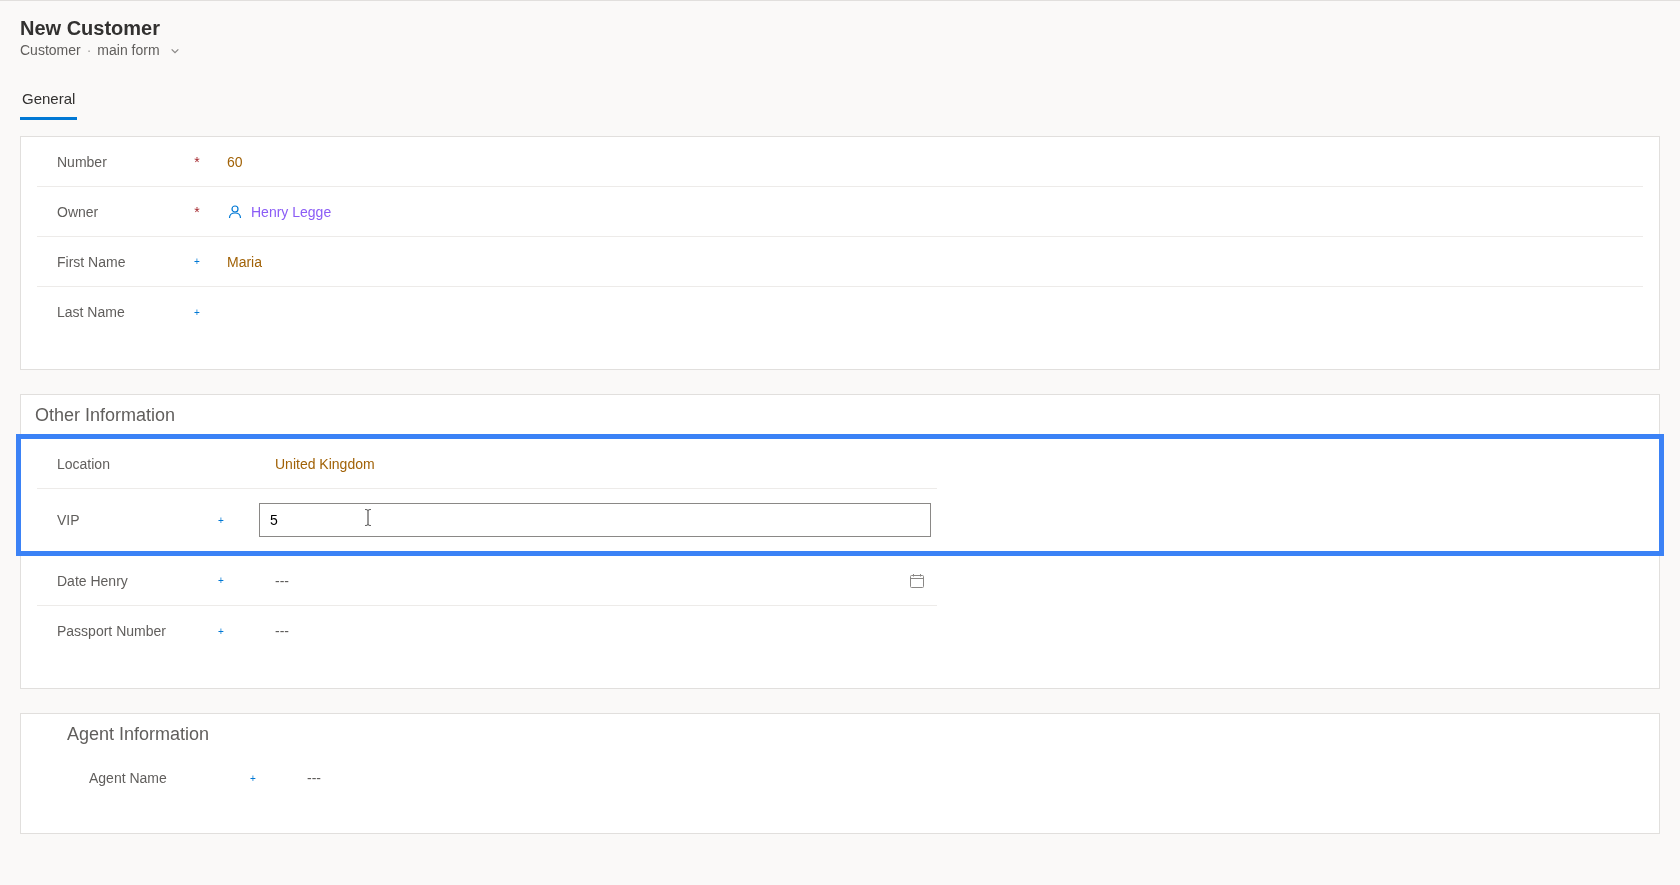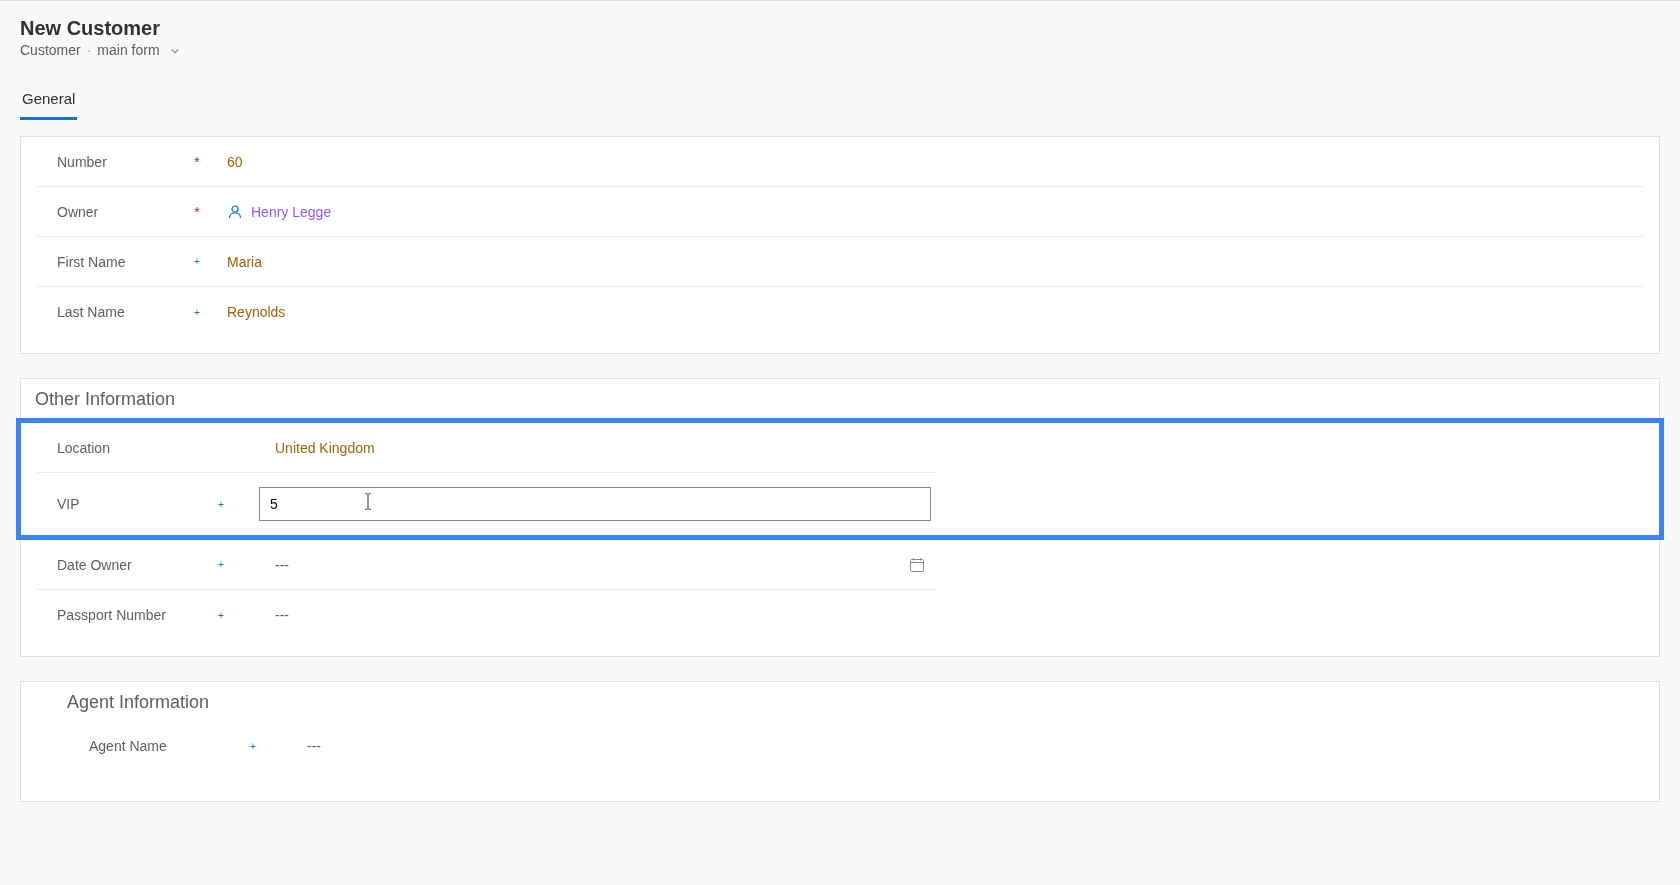--- a/index.html
+++ b/index.html
@@ -167,21 +167,21 @@
       color: #605e5c;
     }
     .narrow-section .form-row {
       max-width: 900px;
       gap: 24px;
     }
     .narrow-section .section-title {
       padding-left: 14px;
     }
     .section-padding-bottom {
-      padding-bottom: 16px;
+      padding-bottom: 32px;
     }
     .agent-section {
       padding-bottom: 30px;
       padding-left: 32px;
     }
     .text-cursor {
       position: absolute;
       left: 325px;
       top: 50%;
       transform: translateY(-50%);
@@ -231,21 +231,20 @@
       </div>
     </div>
     <div class="form-row">
       <div class="form-label">First Name</div>
       <div class="form-marker blue">+</div>
       <div class="form-value">Maria</div>
     </div>
     <div class="form-row no-border">
       <div class="form-label">Last Name</div>
       <div class="form-marker blue">+</div>
-      <div class="form-value">Reynolds</div>
     </div>
   </div>
 
   <div class="form-section narrow-section section-padding-bottom">
     <div class="section-title">Other Information</div>
 
     <div class="highlight-box">
       <div class="form-row">
         <div class="form-label">Location</div>
         <div class="form-marker"></div>
@@ -259,21 +258,21 @@
         </div>
         <span class="text-cursor">
           <svg width="12" height="20" viewBox="0 0 12 20" fill="none" stroke="#323130" stroke-width="1">
             <path d="M6 3 L6 17 M3 2 C3 2 6 2 6 3 C6 2 9 2 9 2 M3 18 C3 18 6 18 6 17 C6 18 9 18 9 18"></path>
           </svg>
         </span>
       </div>
     </div>
 
     <div class="form-row date-row">
-      <div class="form-label">Date Owner</div>
+      <div class="form-label">Date Henry</div>
       <div class="form-marker blue">+</div>
       <div class="form-value placeholder">---</div>
       <svg class="calendar-icon" viewBox="0 0 16 16" fill="none" stroke="#8a8886" stroke-width="1">
         <rect x="1.5" y="2.5" width="13" height="12" rx="1"></rect>
         <line x1="1.5" y1="5.5" x2="14.5" y2="5.5"></line>
         <line x1="4.5" y1="1" x2="4.5" y2="3.5"></line>
         <line x1="11.5" y1="1" x2="11.5" y2="3.5"></line>
       </svg>
     </div>
     <div class="form-row no-border">

